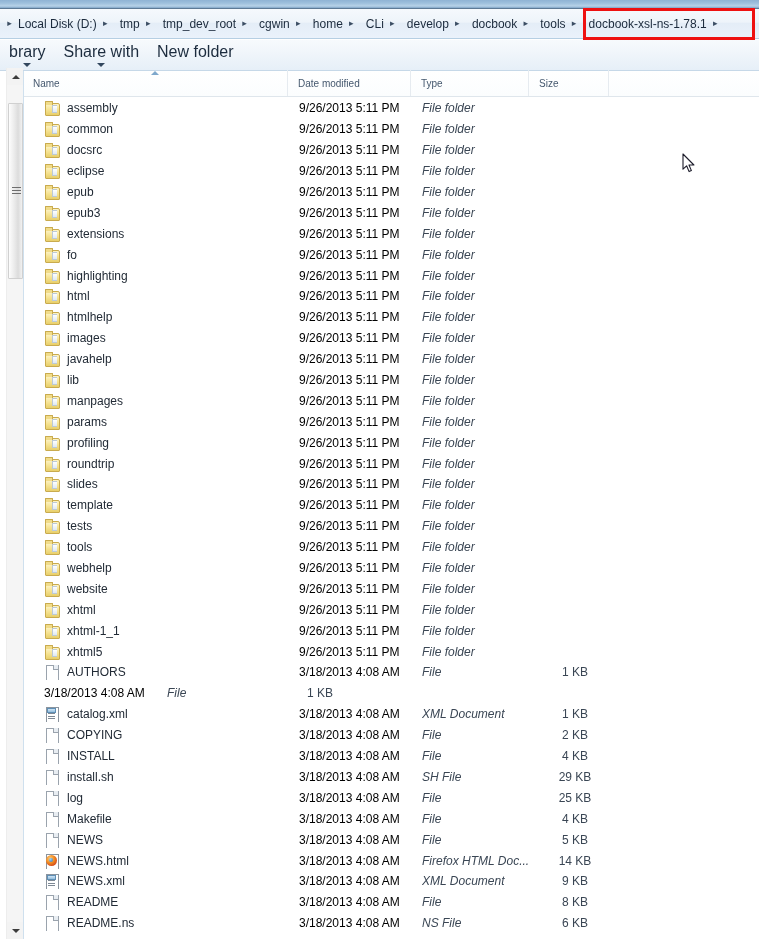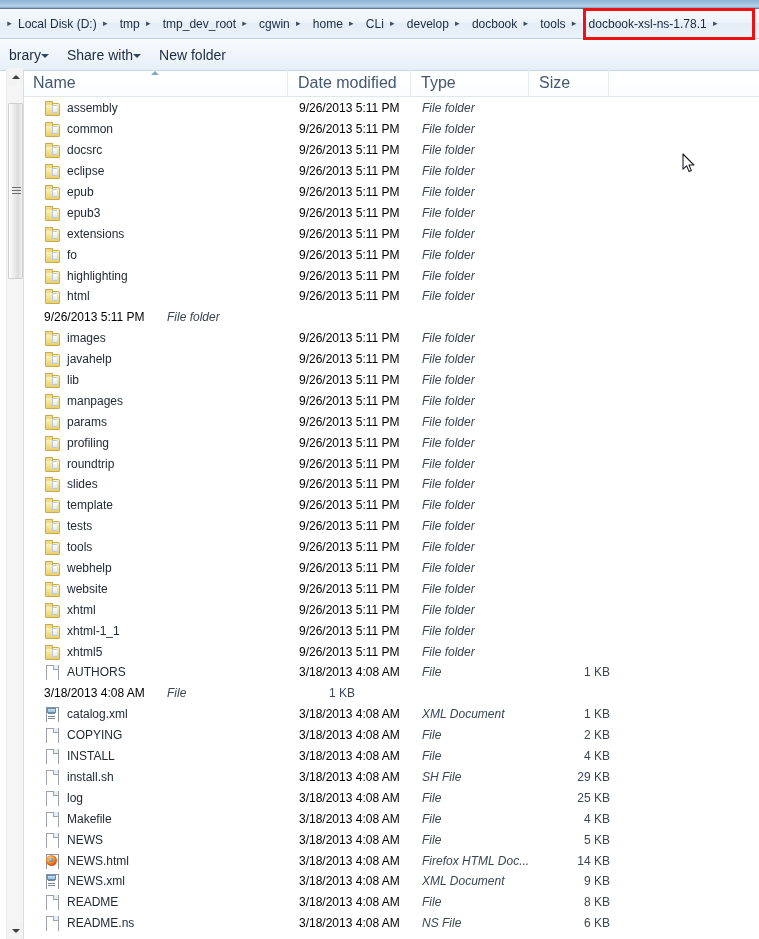--- a/index.html
+++ b/index.html
@@ -49,40 +49,41 @@
   
   .commandbar {
     position: absolute; left: 0; top: 40px; width: 759px; height: 31px;
     background: linear-gradient(to bottom, #f7fafd 0%, #eef4fa 55%, #e6eff8 100%);
     border-bottom: 1px solid #c6d8e8;
     display: flex; align-items: center;
   }
   .cmd-item {
     display: flex; align-items: center; 
     height: 24px; padding: 0 9px;
-    font-size: 14px; color: #1c2c3e; white-space: nowrap;
+    font-size: 16px; color: #1c2c3e; white-space: nowrap;
     border-radius: 2px;
+    flex-direction: column;
   }
   .cmd-caret {
     width: 0; height: 0; border-left: 4px solid transparent;
     border-right: 4px solid transparent; border-top: 4px solid #32475e;
     margin-top: 2px;
   }
 
   
   .colheader {
     position: absolute; left: 23px; top: 71px; width: 736px; height: 26px;
     background: linear-gradient(to bottom, #ffffff 0%, #fbfdfe 100%);
     border-bottom: 1px solid #dfe6ec;
     display: flex; align-items: flex-end;
   }
   .col {
     height: 26px; position: relative;
     display: flex; align-items: center;
-    font-size: 16px; color: #45586e;
+    font-size: 10px; color: #45586e;
     padding-left: 10px;
     border-right: 1px solid #e6ebf0;
   }
   .col.name  { width: 265px; }
   .col.date  { width: 123px; }
   .col.type  { width: 118px; }
   .col.size  { width: 80px; }
   .col.blank { width: 150px; border-right: none; }
   .sort-tri {
     position: absolute; left: 128px; top: 1px;
@@ -141,21 +142,21 @@
     height: 20.9px; width: 735px;
     font-size: 12px; color: #222b36;
     padding-left: 20px;
   }
   .cell-name {
     width: 255px; display: flex; align-items: center; gap: 7px;
     white-space: nowrap; overflow: hidden;
   }
   .cell-date { width: 123px; color: #000000; white-space: nowrap; }
   .cell-type { width: 118px; color: #3a4654; white-space: nowrap; overflow: hidden; font-style: italic; }
-  .cell-size { width: 78px; color: #3a4654; text-align: right; padding-right: 8px; white-space: nowrap; }
+  .cell-size { width: 78px; color: #3a4654; text-align: center; padding-right: 8px; white-space: nowrap; }
 
   .ficon { width: 16px; height: 16px; flex: 0 0 16px; position: relative; }
 
   
   .ico-folder::before {
     content: ""; position: absolute; left: 1px; top: 3px;
     width: 13px; height: 11px;
     background: linear-gradient(to bottom, #fdf4c8 0%, #f6e393 50%, #e8cf6a 100%);
     border: 1px solid #c9ab4e; border-radius: 1px 2px 1px 1px;
   }
@@ -415,20 +416,24 @@
       <div class="row">
         <div class="cell-name">
           <span class="ficon ico-folder"><i></i><em></em></span>
           <span>html</span>
         </div>
         <div class="cell-date">9/26/2013 5:11 PM</div>
         <div class="cell-type">File folder</div>
         <div class="cell-size"></div>
       </div>
       <div class="row">
+        <div class="cell-name">
+          <span class="ficon ico-folder"><i></i><em></em></span>
+          <span>htmlhelp</span>
+        </div>
         <div class="cell-date">9/26/2013 5:11 PM</div>
         <div class="cell-type">File folder</div>
         <div class="cell-size"></div>
       </div>
       <div class="row">
         <div class="cell-name">
           <span class="ficon ico-folder"><i></i><em></em></span>
           <span>images</span>
         </div>
         <div class="cell-date">9/26/2013 5:11 PM</div>

